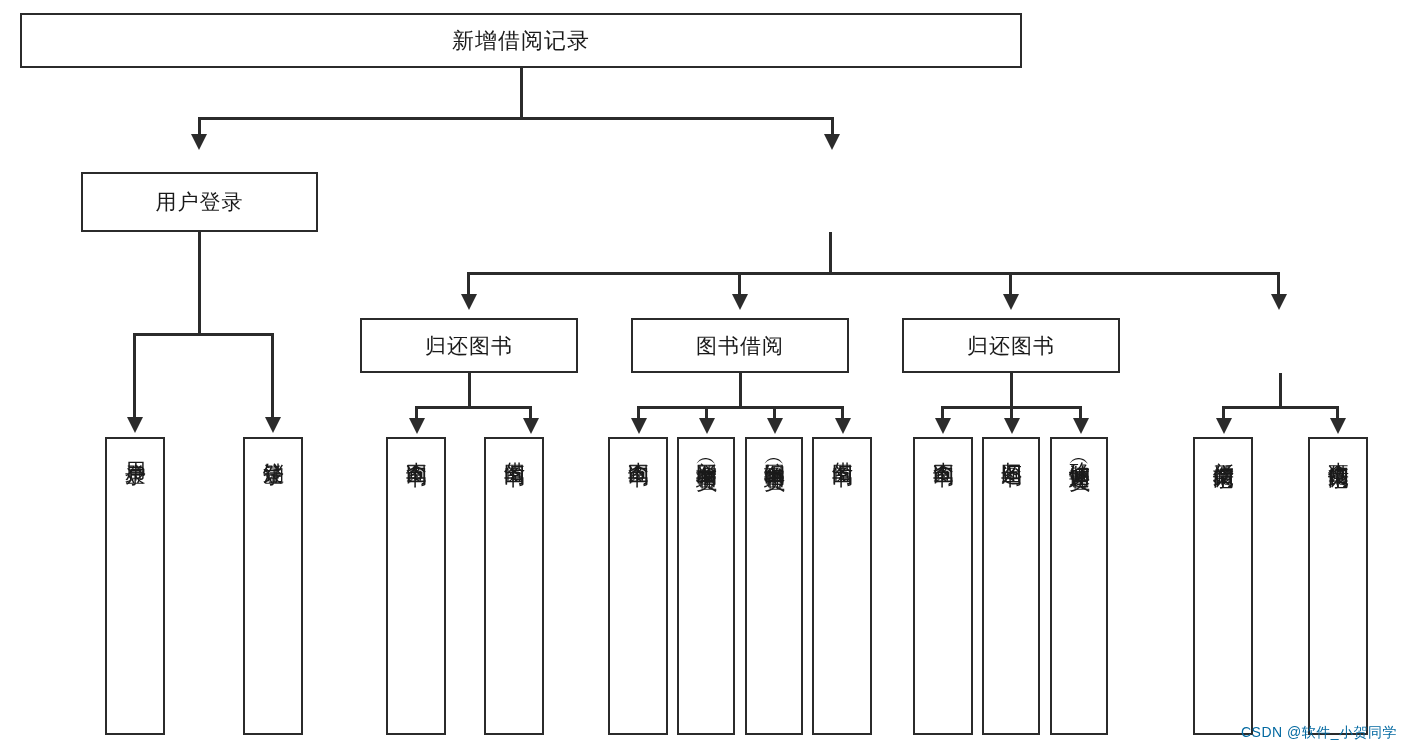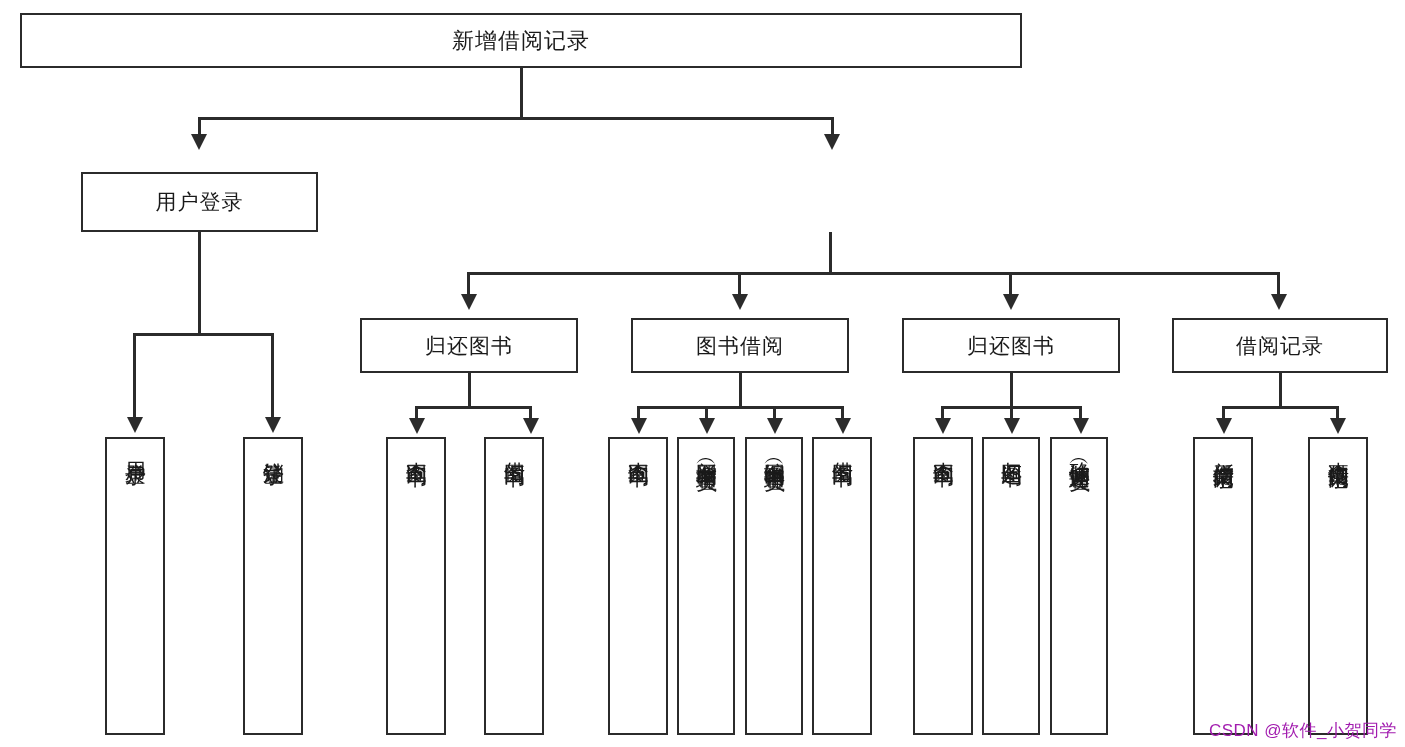--- a/index.html
+++ b/index.html
@@ -64,22 +64,22 @@
     height: 0;
     border-left: 8px solid transparent;
     border-right: 8px solid transparent;
     border-top: 16px solid #2b2b2b;
   }
   
   #watermark {
     position: absolute;
     right: 8px;
     bottom: 5px;
-    font-size: 17px;
-    color: #a21caf;
+    font-size: 14px;
+    color: #0369a1;
     white-space: nowrap;
     letter-spacing: 0.5px;
     pointer-events: none;
   }
 </style>
 </head>
 <body>
 
 <div id="canvas">
 
@@ -130,23 +130,20 @@
   </div>
 
   <div class="node h" style="left:631px; top:318px; width:218px; height:55px;">
     <span>图书借阅</span>
   </div>
 
   <div class="node h" style="left:902px; top:318px; width:218px; height:55px;">
     <span>归还图书</span>
   </div>
 
-  <div class="node h" style="left:1172px; top:318px; width:216px; height:55px;">
-    <span>借阅记录</span>
-  </div>
 
   <div class="edge vline" style="left:468px; top:373px; height:35px;"></div>
   <div class="edge hline" style="left:415px; top:406px; width:116px;"></div>
   <div class="edge vline" style="left:415px; top:406px; height:15px;"></div>
   <div class="arrow" style="left:409px; top:418px;"></div>
   <div class="edge vline" style="left:529px; top:406px; height:15px;"></div>
   <div class="arrow" style="left:523px; top:418px;"></div>
 
   <div class="edge vline" style="left:739px; top:373px; height:35px;"></div>
   <div class="edge hline" style="left:637px; top:406px; width:206px;"></div>

